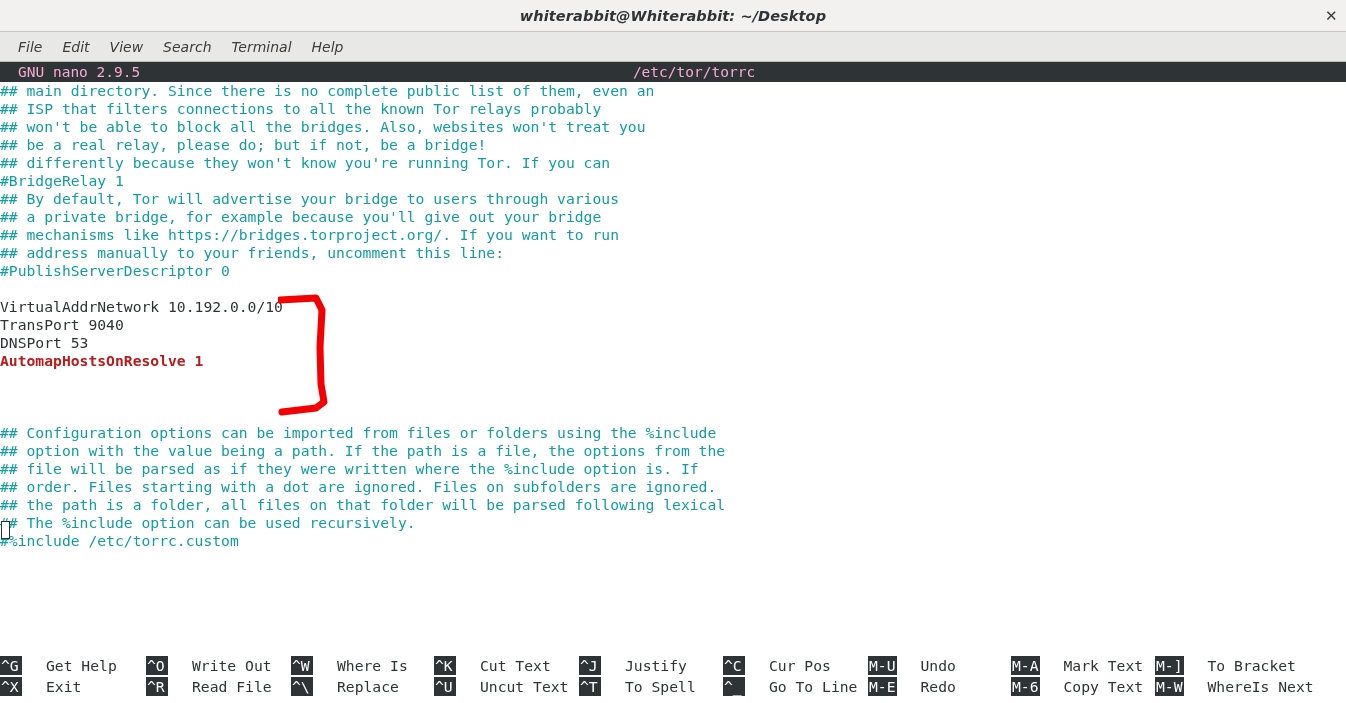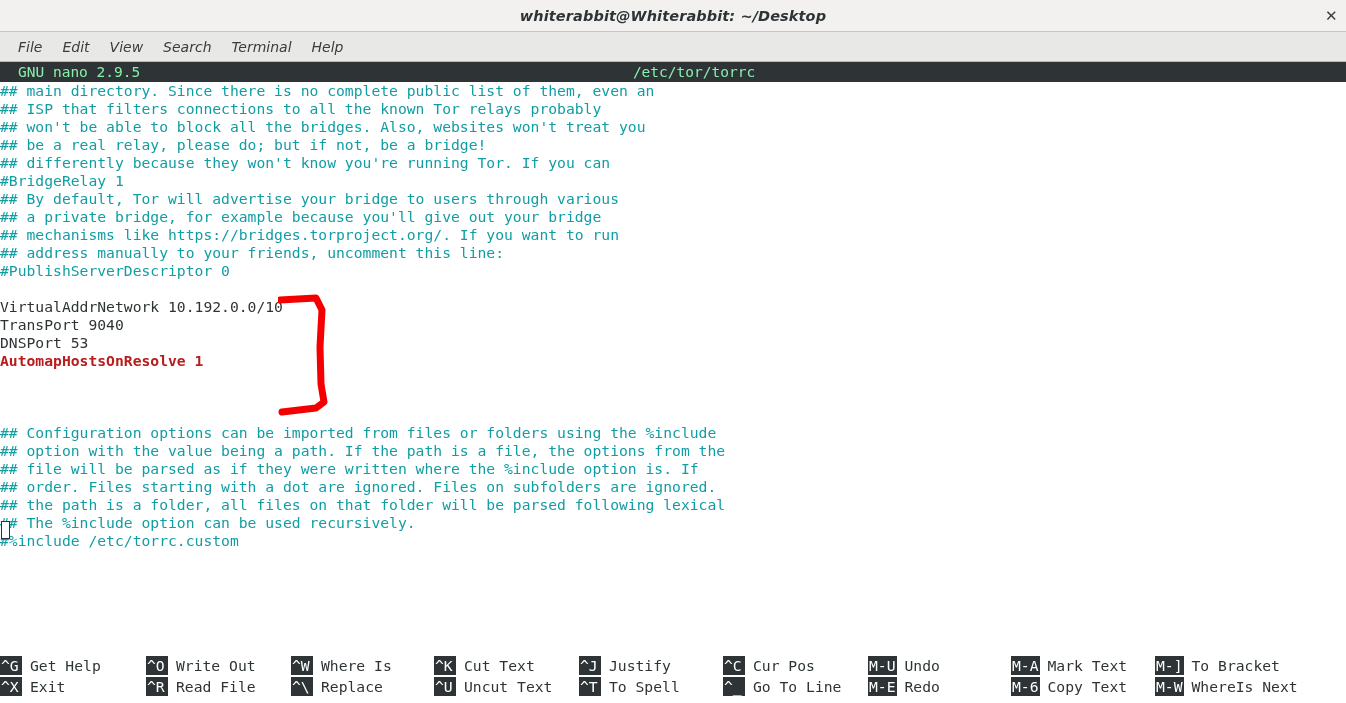--- a/index.html
+++ b/index.html
@@ -85,21 +85,21 @@
     font-style: italic;
   }
 
   
   .nano-titlebar {
     position: absolute;
     left: 0; top: 62px;
     width: 1346px;
     height: 20px;
     background: #2e3436;
-    color: #86efac;
+    color: #f9a8d4;
     font-family: "DejaVu Sans Mono", monospace;
     font-size: 14.5px;
     line-height: 20px;
     white-space: pre;
   }
   .nano-version {
     position: absolute;
     left: 18px;
     top: 0;
   }
@@ -189,21 +189,21 @@
     min-width: 22px;
     height: 19px;
     line-height: 19px;
     text-align: left;
     padding: 0 1px;
     box-sizing: border-box;
     white-space: pre;
   }
   .help-label {
     color: #2e3436;
-    margin-left: 8px;
+    margin-left: 24px;
     white-space: pre;
   }
 </style>
 </head>
 <body>
 
 <div class="window">
 
   <div class="titlebar">
     <span class="titlebar-title">whiterabbit@Whiterabbit: ~/Desktop</span>

